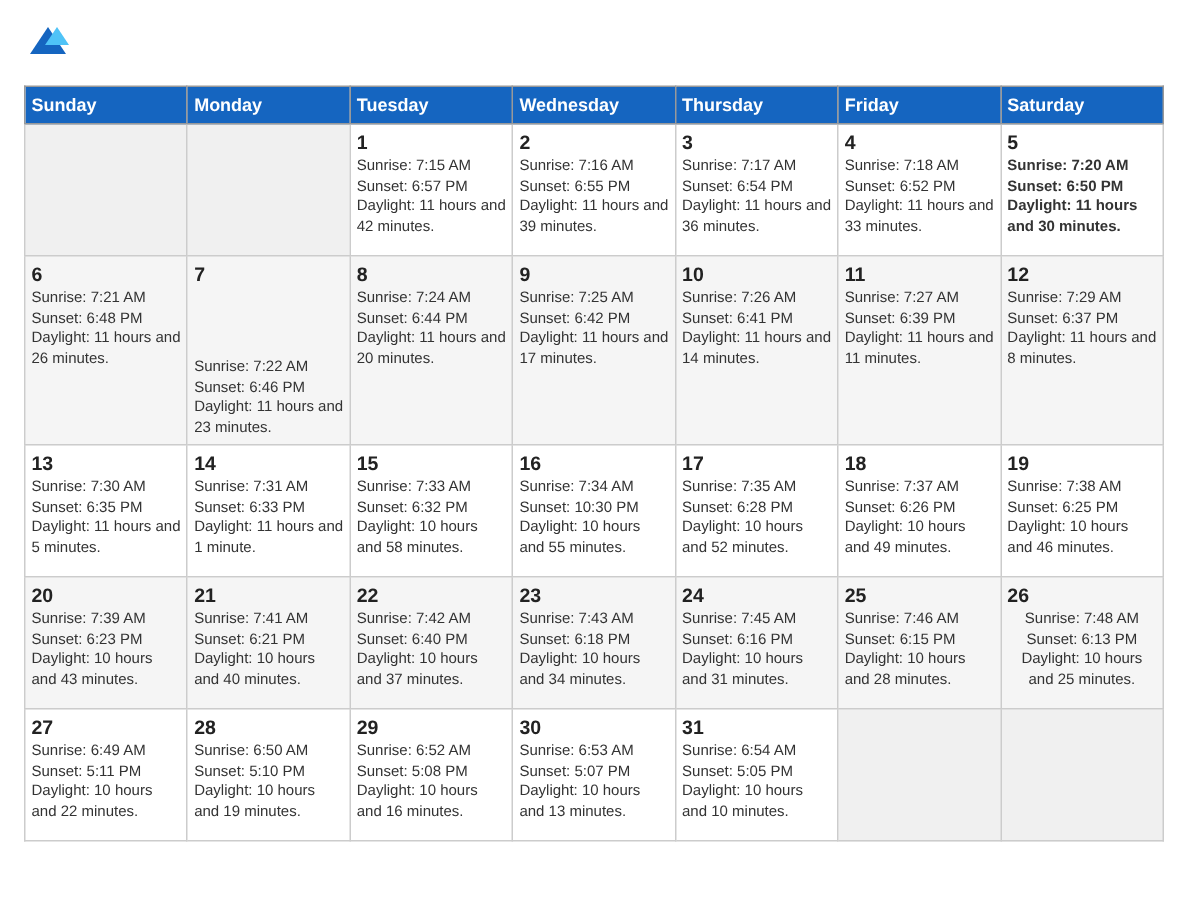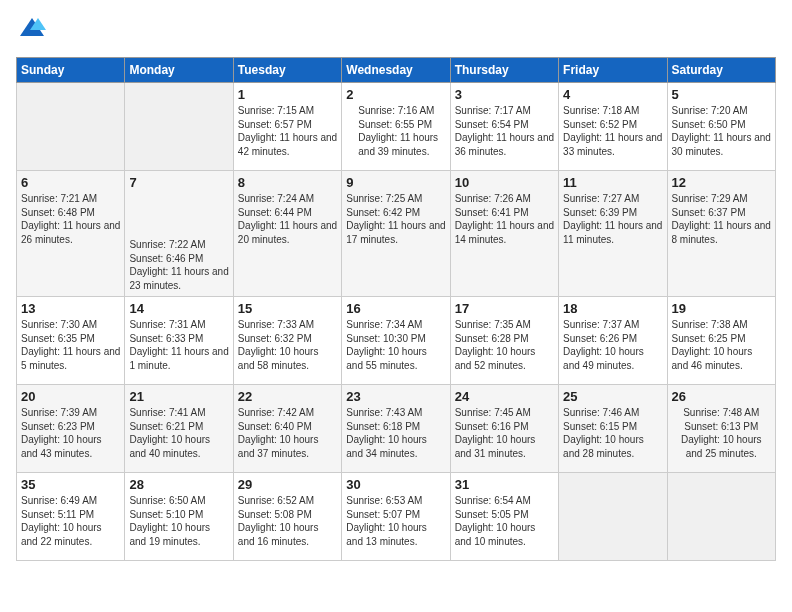--- a/index.html
+++ b/index.html
@@ -132,39 +132,39 @@
         <td class="empty"></td>
         <td class="empty"></td>
         <td>
           <span class="day-number">1</span>
           <div class="day-info" style="white-space: pre-line;">Sunrise: 7:15 AM
 Sunset: 6:57 PM
 Daylight: 11 hours and 42 minutes.</div>
         </td>
         <td>
           <span class="day-number">2</span>
-          <div class="day-info" style="white-space: pre-line; margin-left: 12px;">Sunrise: 7:16 AM
+          <div class="day-info" style="white-space: pre-line;">Sunrise: 7:16 AM
 Sunset: 6:55 PM
 Daylight: 11 hours and 39 minutes.</div>
         </td>
         <td>
           <span class="day-number">3</span>
           <div class="day-info" style="white-space: pre-line;">Sunrise: 7:17 AM
 Sunset: 6:54 PM
 Daylight: 11 hours and 36 minutes.</div>
         </td>
         <td>
           <span class="day-number">4</span>
           <div class="day-info" style="white-space: pre-line;">Sunrise: 7:18 AM
 Sunset: 6:52 PM
 Daylight: 11 hours and 33 minutes.</div>
         </td>
         <td>
           <span class="day-number">5</span>
-          <div class="day-info" style="white-space: pre-line;">Sunrise: 7:20 AM
+          <div class="day-info" style="white-space: pre-line; font-weight: bold;">Sunrise: 7:20 AM
 Sunset: 6:50 PM
 Daylight: 11 hours and 30 minutes.</div>
         </td>
       </tr>
       <tr>
         <td>
           <span class="day-number">6</span>
           <div class="day-info" style="white-space: pre-line;">Sunrise: 7:21 AM
 Sunset: 6:48 PM
 Daylight: 11 hours and 26 minutes.</div>
@@ -289,21 +289,21 @@
         </td>
         <td>
           <span class="day-number">26</span>
           <div class="day-info" style="white-space: pre-line; text-align: center;">Sunrise: 7:48 AM
 Sunset: 6:13 PM
 Daylight: 10 hours and 25 minutes.</div>
         </td>
       </tr>
       <tr>
         <td>
-          <span class="day-number">35</span>
+          <span class="day-number">27</span>
           <div class="day-info" style="white-space: pre-line;">Sunrise: 6:49 AM
 Sunset: 5:11 PM
 Daylight: 10 hours and 22 minutes.</div>
         </td>
         <td>
           <span class="day-number">28</span>
           <div class="day-info" style="white-space: pre-line;">Sunrise: 6:50 AM
 Sunset: 5:10 PM
 Daylight: 10 hours and 19 minutes.</div>
         </td>

